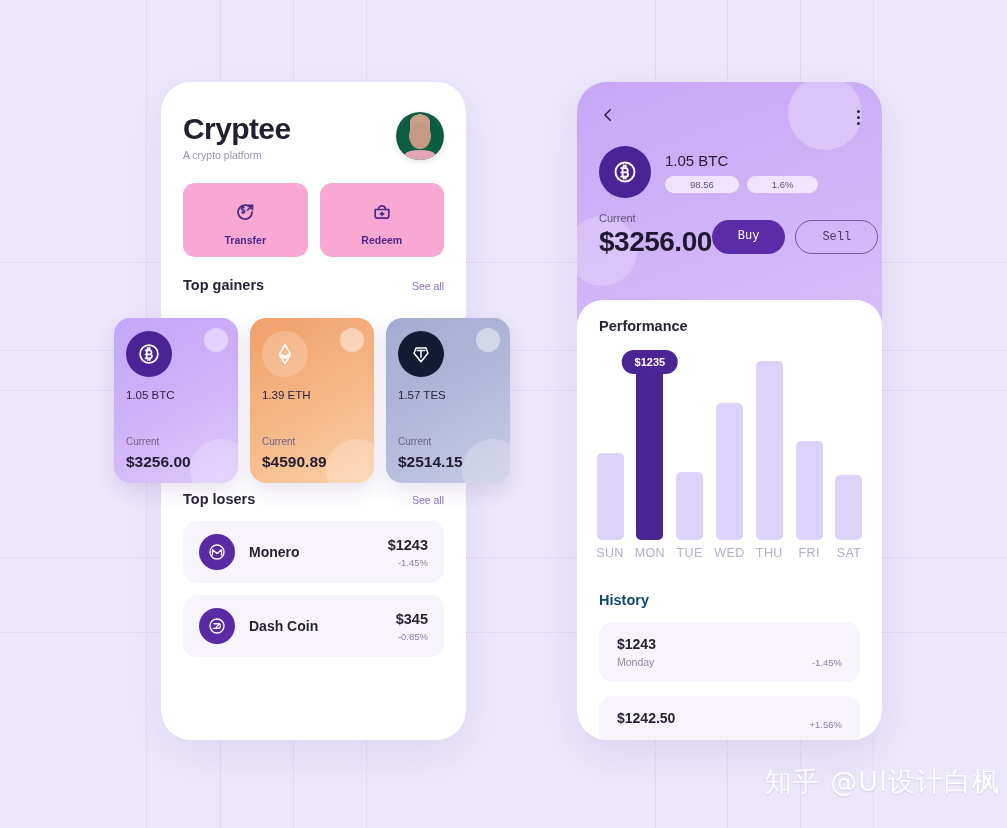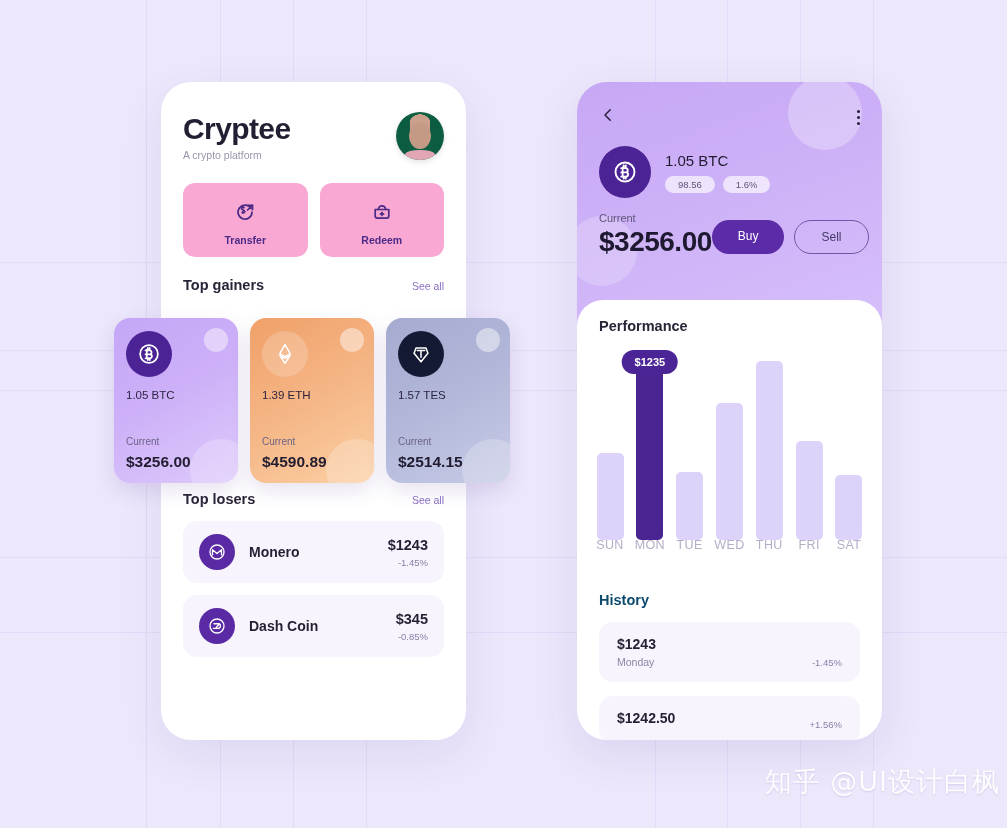--- a/index.html
+++ b/index.html
@@ -150,26 +150,26 @@
   .rp-coinrow { display: flex; align-items: center; margin-top: 18px; position: relative; z-index: 2; }
   .rp-coin {
     width: 52px; height: 52px; border-radius: 50%; background: #4b2394;
     display: flex; align-items: center; justify-content: center; flex: none;
   }
   .rp-coininfo { margin-left: 14px; }
   .rp-ticker { font-size: 15px; color: #221c33; font-weight: 500; }
   .rp-badges { display: flex; gap: 8px; margin-top: 7px; }
   .rp-badge {
     background: rgba(255,255,255,.65); border-radius: 10px;
-    padding: 3px 13px; font-size: 9.5px; color: #5d5477;
+    padding: 3px 25px; font-size: 9.5px; color: #5d5477;
   }
   .rp-pricerow { display: flex; align-items: flex-end; margin-top: 14px; position: relative; z-index: 2; }
   .rp-cur-lbl { font-size: 11px; color: #5e5578; }
   .rp-cur-val { font-size: 28px; font-weight: bold; color: #1e1930; letter-spacing: -0.5px; margin-top: 2px; }
-  .rp-btns { margin-left: auto; display: flex; gap: 10px; padding-bottom: 4px; }
+  .rp-btns { margin-left: auto; display: flex; gap: 10px; padding-bottom: 4px; font-family: Liberation Mono, monospace; }
   .btn {
     border-radius: 18px; padding: 9px 26px; font-size: 12px; cursor: pointer;
   }
   .btn-buy { background: #5b2ba8; color: #fff; }
   .btn-sell { border: 1px solid #6f58a8; color: #453a66; background: transparent; }
 
   
   .sheet {
     position: absolute; left: 0; right: 0; top: 218px; bottom: 0;
     background: #ffffff; border-radius: 26px 26px 0 0; padding: 18px 22px 0;
@@ -183,21 +183,21 @@
     position: absolute; left: -22px; right: -22px; bottom: 32px; height: 190px;
     display: flex; align-items: flex-end; justify-content: space-between;
     padding: 0 14px;
   }
   .bar-col { width: 38px; display: flex; flex-direction: column; align-items: center; justify-content: flex-end; height: 100%; }
   .bar {
     width: 27px; border-radius: 5px; background: #ddd2fa; cursor: pointer;
   }
   .bar.active { background: #4a2490; }
   .daylabels {
-    position: absolute; left: -22px; right: -22px; bottom: 20px;
+    position: absolute; left: -22px; right: -22px; bottom: 12px;
     display: flex; justify-content: space-between; padding: 0 14px;
   }
   .daylabels span {
     width: 38px; text-align: center; font-size: 12.5px; color: #b4aec6; letter-spacing: .4px;
   }
   .tooltip {
     position: absolute; left: 50%; transform: translateX(-50%);
     background: #4b2596; color: #fff; font-size: 11px; font-weight: bold;
     padding: 6px 13px; border-radius: 13px; white-space: nowrap; margin-bottom: 9px;
   }

